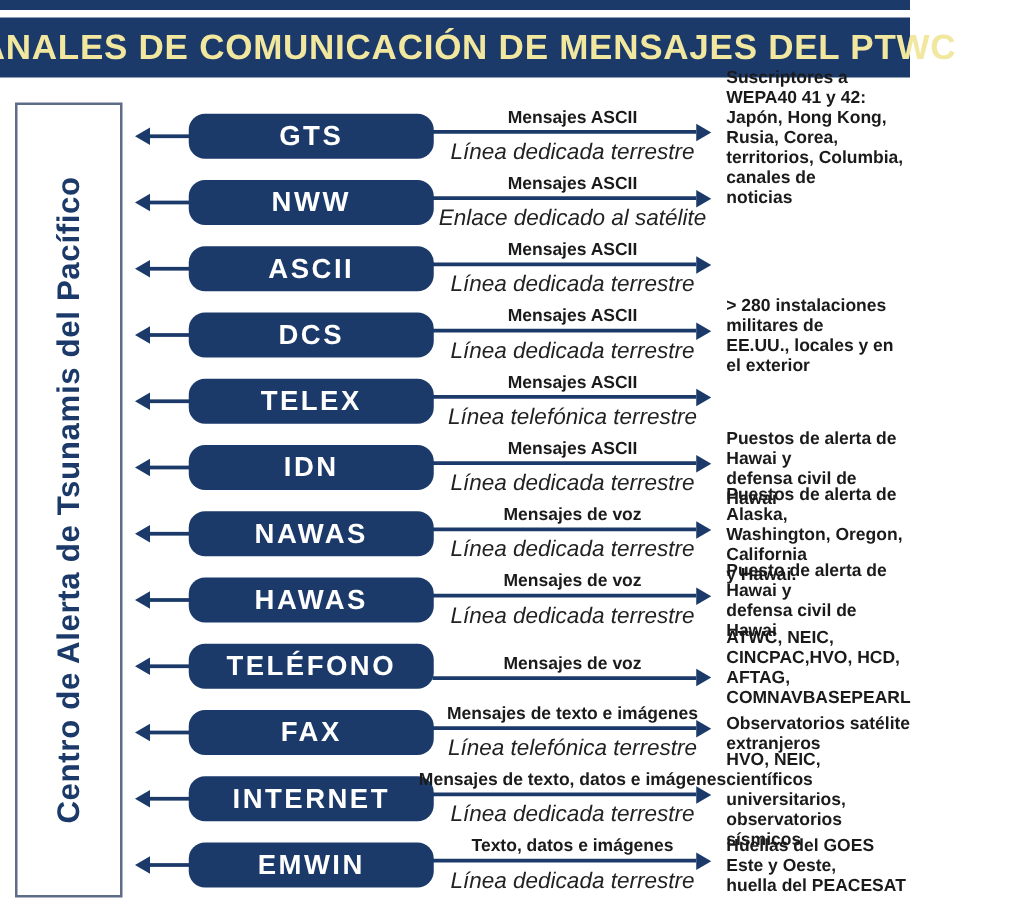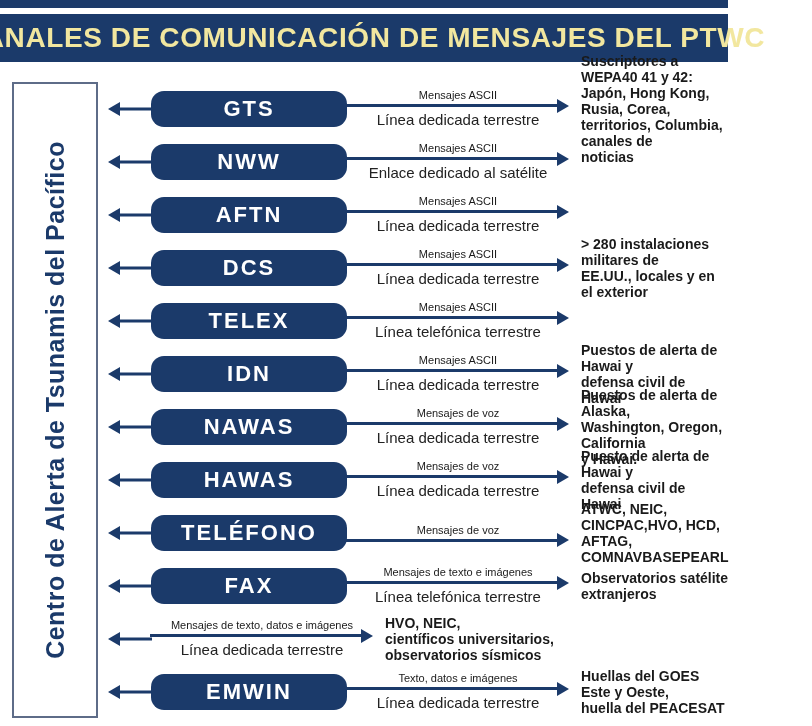--- a/index.html
+++ b/index.html
@@ -54,25 +54,25 @@
     border-right:12px solid var(--navy);
   }
   .pill{
     width:196px;height:36px;flex-shrink:0;background:var(--navy);
     border-radius:13px;color:#ffffff;display:flex;align-items:center;justify-content:center;
   }
   .pill span{font-weight:bold;font-size:22px;letter-spacing:2px;white-space:nowrap;}
   .mid{width:222px;flex-shrink:0;display:flex;flex-direction:column;justify-content:center;}
   .toplabel,.botlabel{display:flex;justify-content:center;}
   .toplabel span{
-    font-size:11px;font-weight:normal;color:var(--textdark);
+    font-size:14px;font-weight:bold;color:var(--textdark);
     white-space:nowrap;padding-bottom:3px;
   }
   .botlabel span{
-    font-size:15px;color:#222;
+    font-size:18px;font-style:italic;color:#222;
     white-space:nowrap;padding-top:4px;
   }
   .line{
     height:3px;background:var(--navy);position:relative;
     margin-left:-1px;margin-right:12px;
   }
   .rhead{
     position:absolute;right:-12px;top:50%;transform:translateY(-50%);
     width:0;height:0;
     border-top:7px solid transparent;border-bottom:7px solid transparent;
@@ -143,21 +143,21 @@
             </div>
         </div>
       </div>
 
       <div class="row">
         <div class="larrow">
             <span class="lhead"></span>
             <span class="lline"></span>
           </div>
         <div class="pill">
-            <span>AFTN</span>
+            <span>ASCII</span>
           </div>
         <div class="mid">
           <div class="toplabel">
               <span>Mensajes ASCII</span>
             </div>
           <div class="line">
               <span class="rhead"></span>
             </div>
           <div class="botlabel">
               <span>Línea dedicada terrestre</span>
@@ -319,20 +319,23 @@
             </div>
         </div>
         <div class="rtext">Observatorios satélite extranjeros</div>
       </div>
 
       <div class="row">
         <div class="larrow">
             <span class="lhead"></span>
             <span class="lline"></span>
           </div>
+        <div class="pill">
+            <span>INTERNET</span>
+          </div>
         <div class="mid">
           <div class="toplabel">
               <span>Mensajes de texto, datos e imágenes</span>
             </div>
           <div class="line">
               <span class="rhead"></span>
             </div>
           <div class="botlabel">
               <span>Línea dedicada terrestre</span>
             </div>

